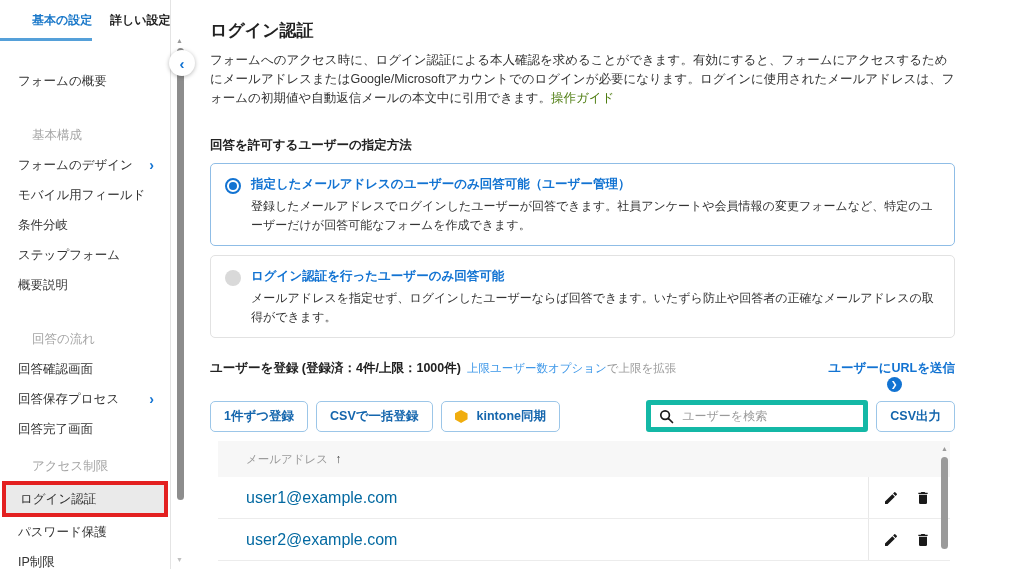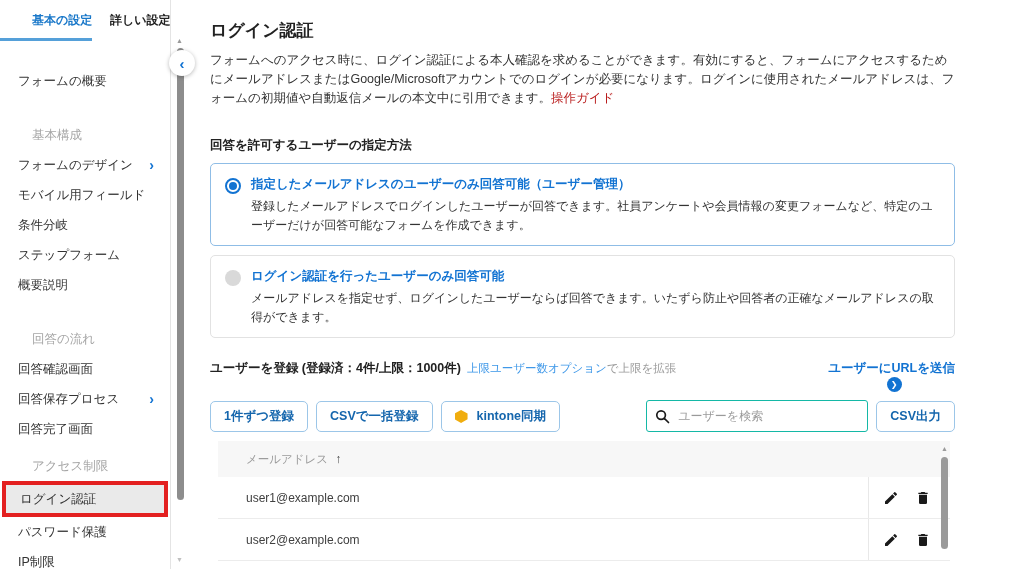--- a/index.html
+++ b/index.html
@@ -27,21 +27,21 @@
   .sb-scroll-thumb { position:absolute; left:177px; top:48px; width:7px; height:452px; background:#8d8d8d; border-radius:4px; cursor:pointer; }
   .sb-scroll-down { position:absolute; left:176px; top:556px; font-size:7px; color:#c0c0c0; cursor:pointer; }
   .collapse-btn { position:absolute; left:169px; top:50px; width:26px; height:26px; border-radius:50%; background:#fff;
     box-shadow:0 1px 4px rgba(0,0,0,.28); display:flex; align-items:center; justify-content:center;
     color:#1273d2; font-size:15px; font-weight:bold; cursor:pointer; z-index:5; }
 
   
   .main { position:absolute; left:210px; top:0; width:745px; }
   .page-title { margin-top:19px; font-size:17px; font-weight:bold; color:#222; }
   .page-desc { margin-top:9px; font-size:12.5px; line-height:1.52; color:#333; }
-  .link { color:#b91c1c; cursor:pointer; }
+  .link { color:#4d7c0f; cursor:pointer; }
   .toggle-row { margin-top:12px; display:flex; align-items:center; }
   .toggle { position:relative; width:40px; height:21px; border-radius:11px; background:#1482d6; cursor:pointer; flex:0 0 auto; }
   .toggle .knob { position:absolute; right:2px; top:2px; width:17px; height:17px; border-radius:50%; background:#fff; }
   .toggle-label { margin-left:10px; font-size:12.5px; color:#333; }
 
   .section-title { margin-top:29px; font-size:12.5px; font-weight:bold; color:#222; }
 
   .option-card { position:relative; margin-top:9px; border-radius:5px; background:#fff; padding:11px 16px 11px 40px; cursor:pointer; }
   .option-card.selected { border:1.5px solid #8fbde6; }
   .option-card.unselected { border:1px solid #e2e2e2; }
@@ -60,35 +60,35 @@
   .send-url-text { font-size:12.5px; font-weight:bold; color:#1273d2; }
   .send-url-circle { margin-left:5px; width:15px; height:15px; border-radius:50%; background:#1273d2; color:#fff;
     font-size:8px; font-weight:bold; display:flex; align-items:center; justify-content:center; }
 
   .toolbar { margin-top:8px; display:flex; align-items:center; }
   .btn { height:31px; padding:0 13px; background:#fff; border:1px solid #9cc6e8; border-radius:5px;
     color:#1566ad; font-size:12.5px; font-weight:bold; display:flex; align-items:center; cursor:pointer; white-space:nowrap; }
   .btn + .btn { margin-left:8px; }
   .kintone-hex { width:13px; height:13px; margin-right:9px; background:#f0ad0e;
     clip-path:polygon(50% 0,100% 28%,100% 72%,50% 100%,0 72%,0 28%); }
-  .search-box { margin-left:auto; width:222px; height:32px; border:1px solid #14b8a6; border-radius:3px;
+  .search-box { margin-left:auto; width:222px; height:32px; border:5px solid #14b8a6; border-radius:3px;
     display:flex; align-items:center; padding:0 8px; background:#fff; }
   .search-box svg { flex:0 0 auto; }
   .search-input { border:none; outline:none; margin-left:8px; width:100%; font-size:12px; color:#333;
     font-family:"Liberation Sans","DejaVu Sans",sans-serif; }
   .search-input::placeholder { color:#9a9a9a; }
   .csv-export { margin-left:8px; }
 
   
   .table { position:relative; margin-top:9px; margin-left:8px; width:732px; }
   .thead { height:36px; background:#f7f7f7; display:flex; align-items:center; padding-left:28px; cursor:pointer; }
   .th-label { font-size:11.5px; color:#9a9a9a; }
   .sort-arrow { margin-left:7px; font-size:12px; color:#444; font-weight:bold; }
   .trow { position:relative; height:42px; display:flex; align-items:center; padding-left:28px; border-bottom:1px solid #ececec; background:#fff; }
-  .cell-email { font-size:12px; color:#404040; }
+  .cell-email { font-size:16px; color:#0369a1; }
   .col-divider { position:absolute; left:650px; top:0; bottom:0; width:1px; background:#e8e8e8; }
   .row-actions { position:absolute; left:660px; top:0; height:100%; display:flex; align-items:center; }
   .icon-btn { width:26px; height:26px; display:flex; align-items:center; justify-content:center; cursor:pointer; }
   .icon-btn + .icon-btn { margin-left:6px; }
   .tbl-scroll { position:absolute; right:0; top:0; bottom:0; width:12px; }
   .tbl-scroll-up { position:absolute; right:2px; top:4px; font-size:7px; color:#9a9a9a; cursor:pointer; }
   .tbl-scroll-thumb { position:absolute; right:2px; top:16px; width:7px; height:92px; background:#9a9a9a; border-radius:4px; cursor:pointer; }
 </style>
 </head>
 <body>

